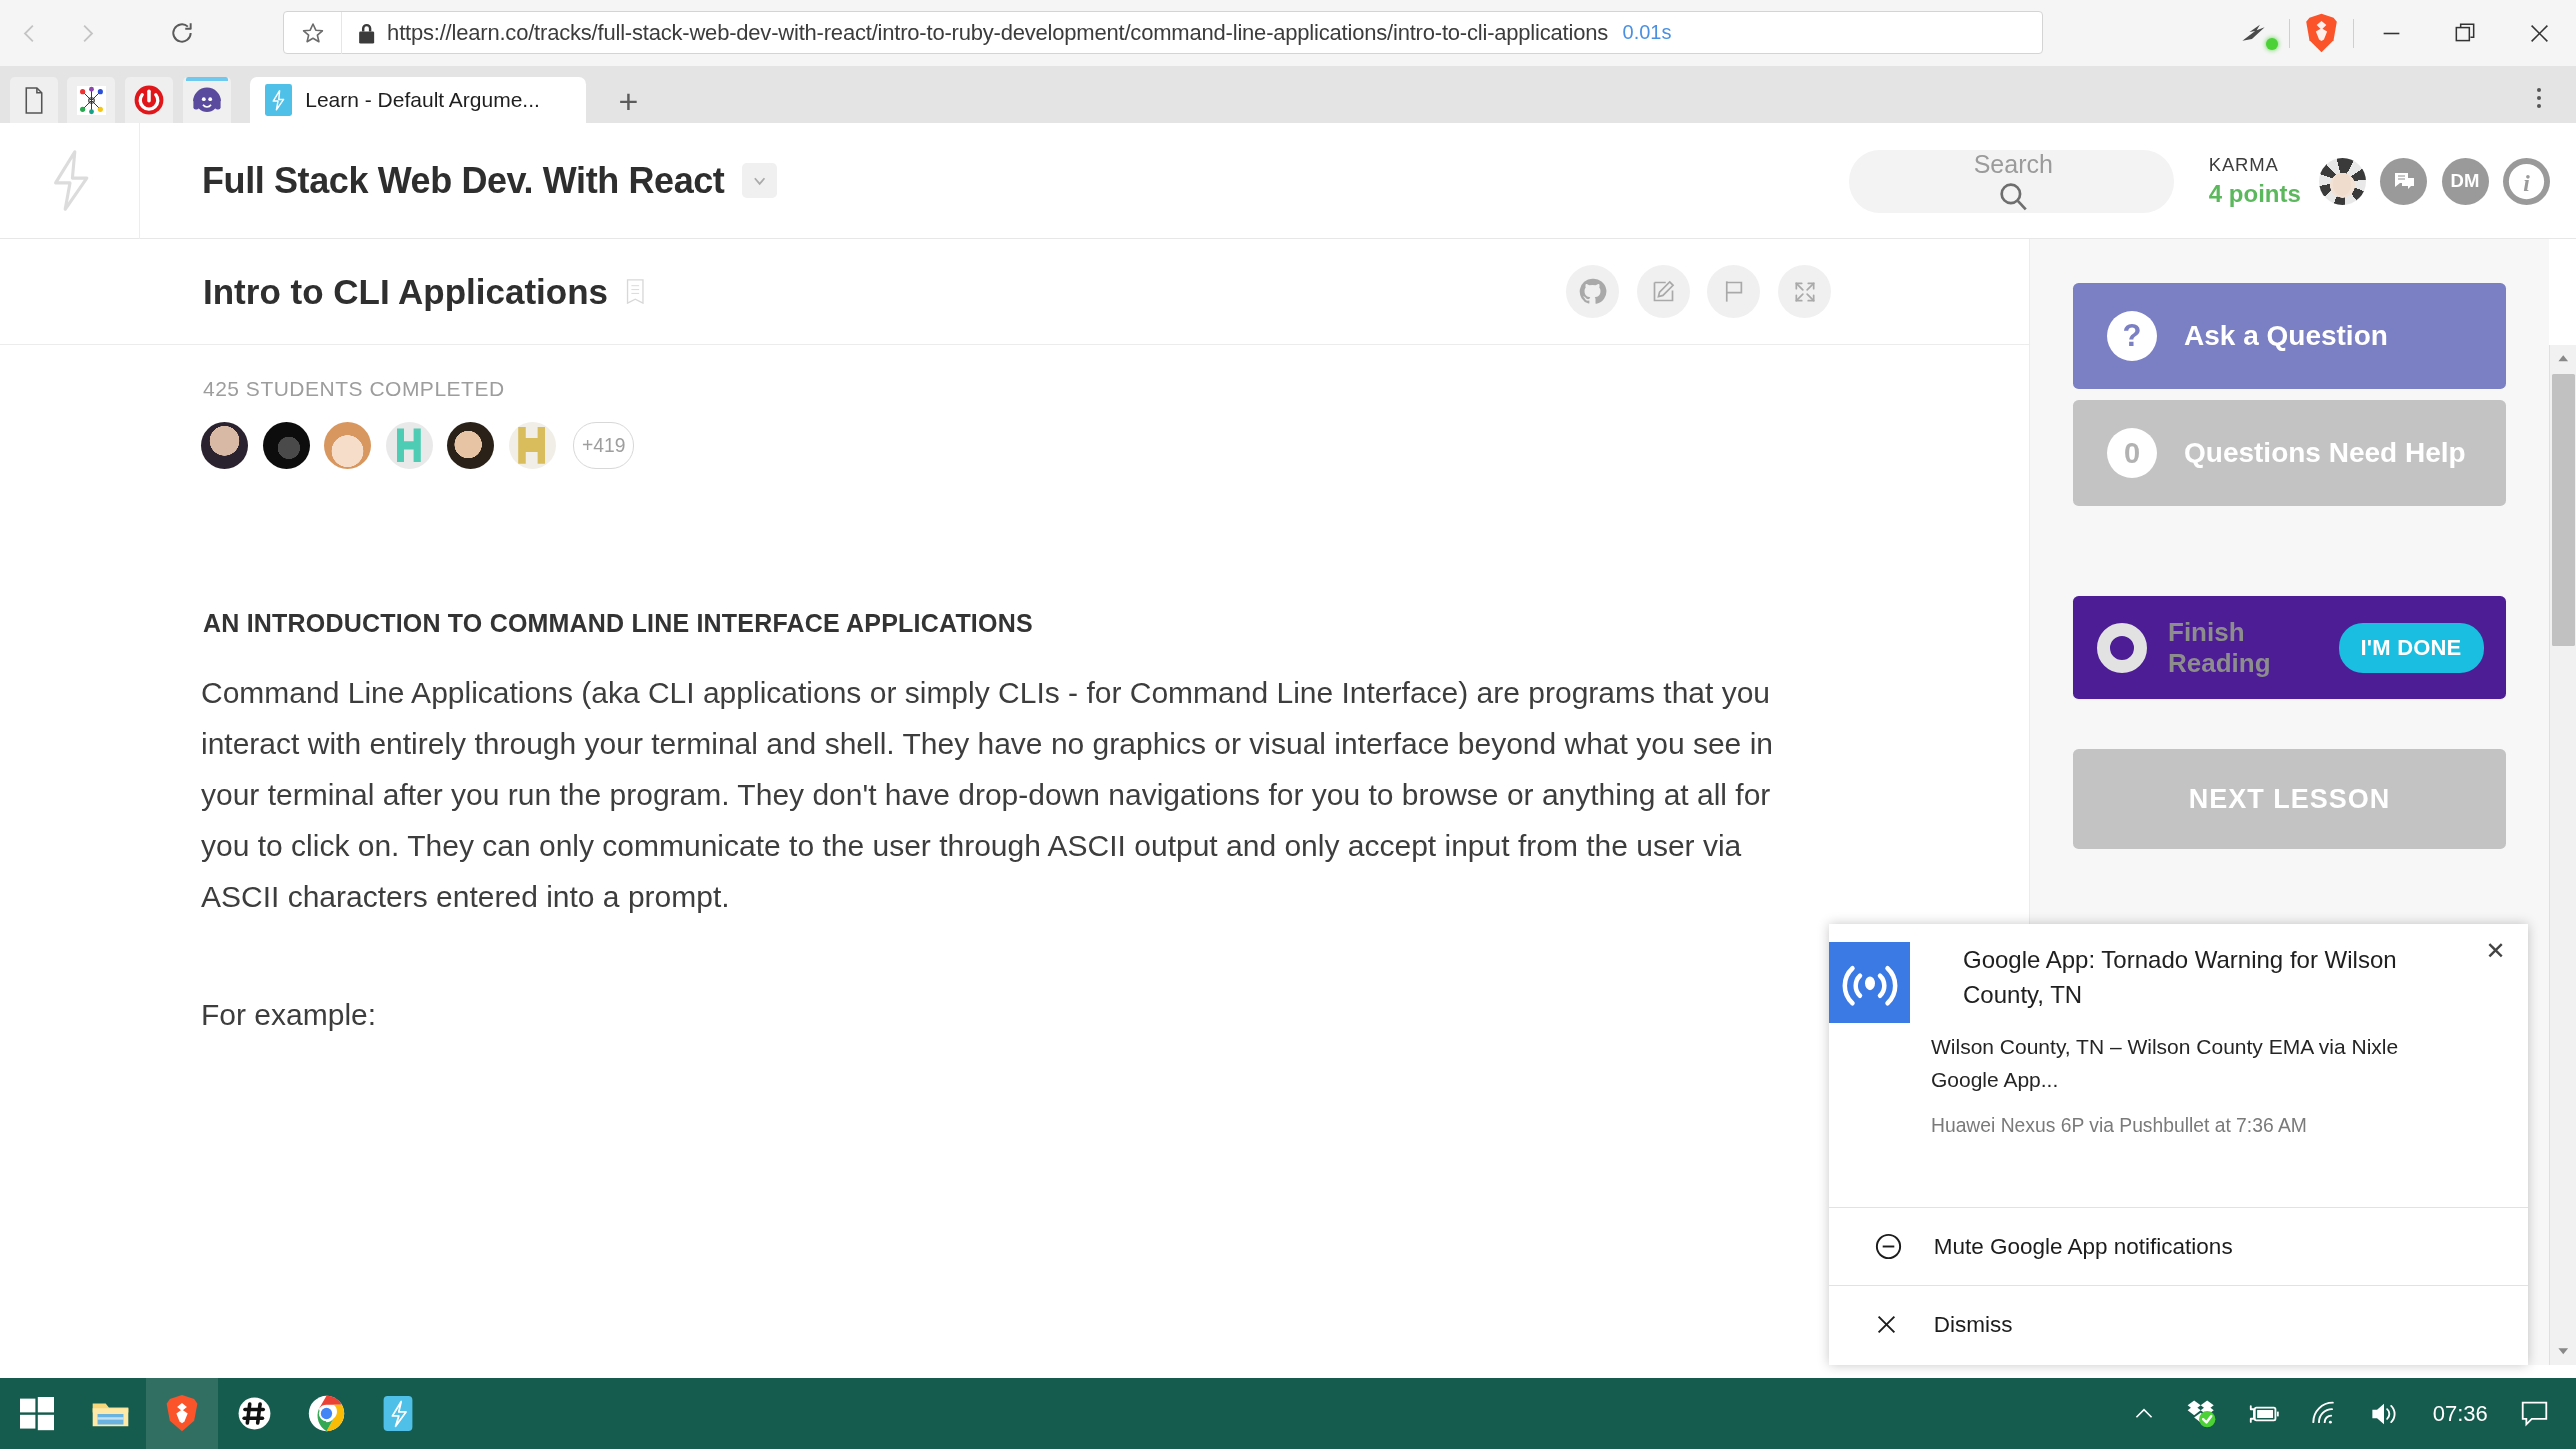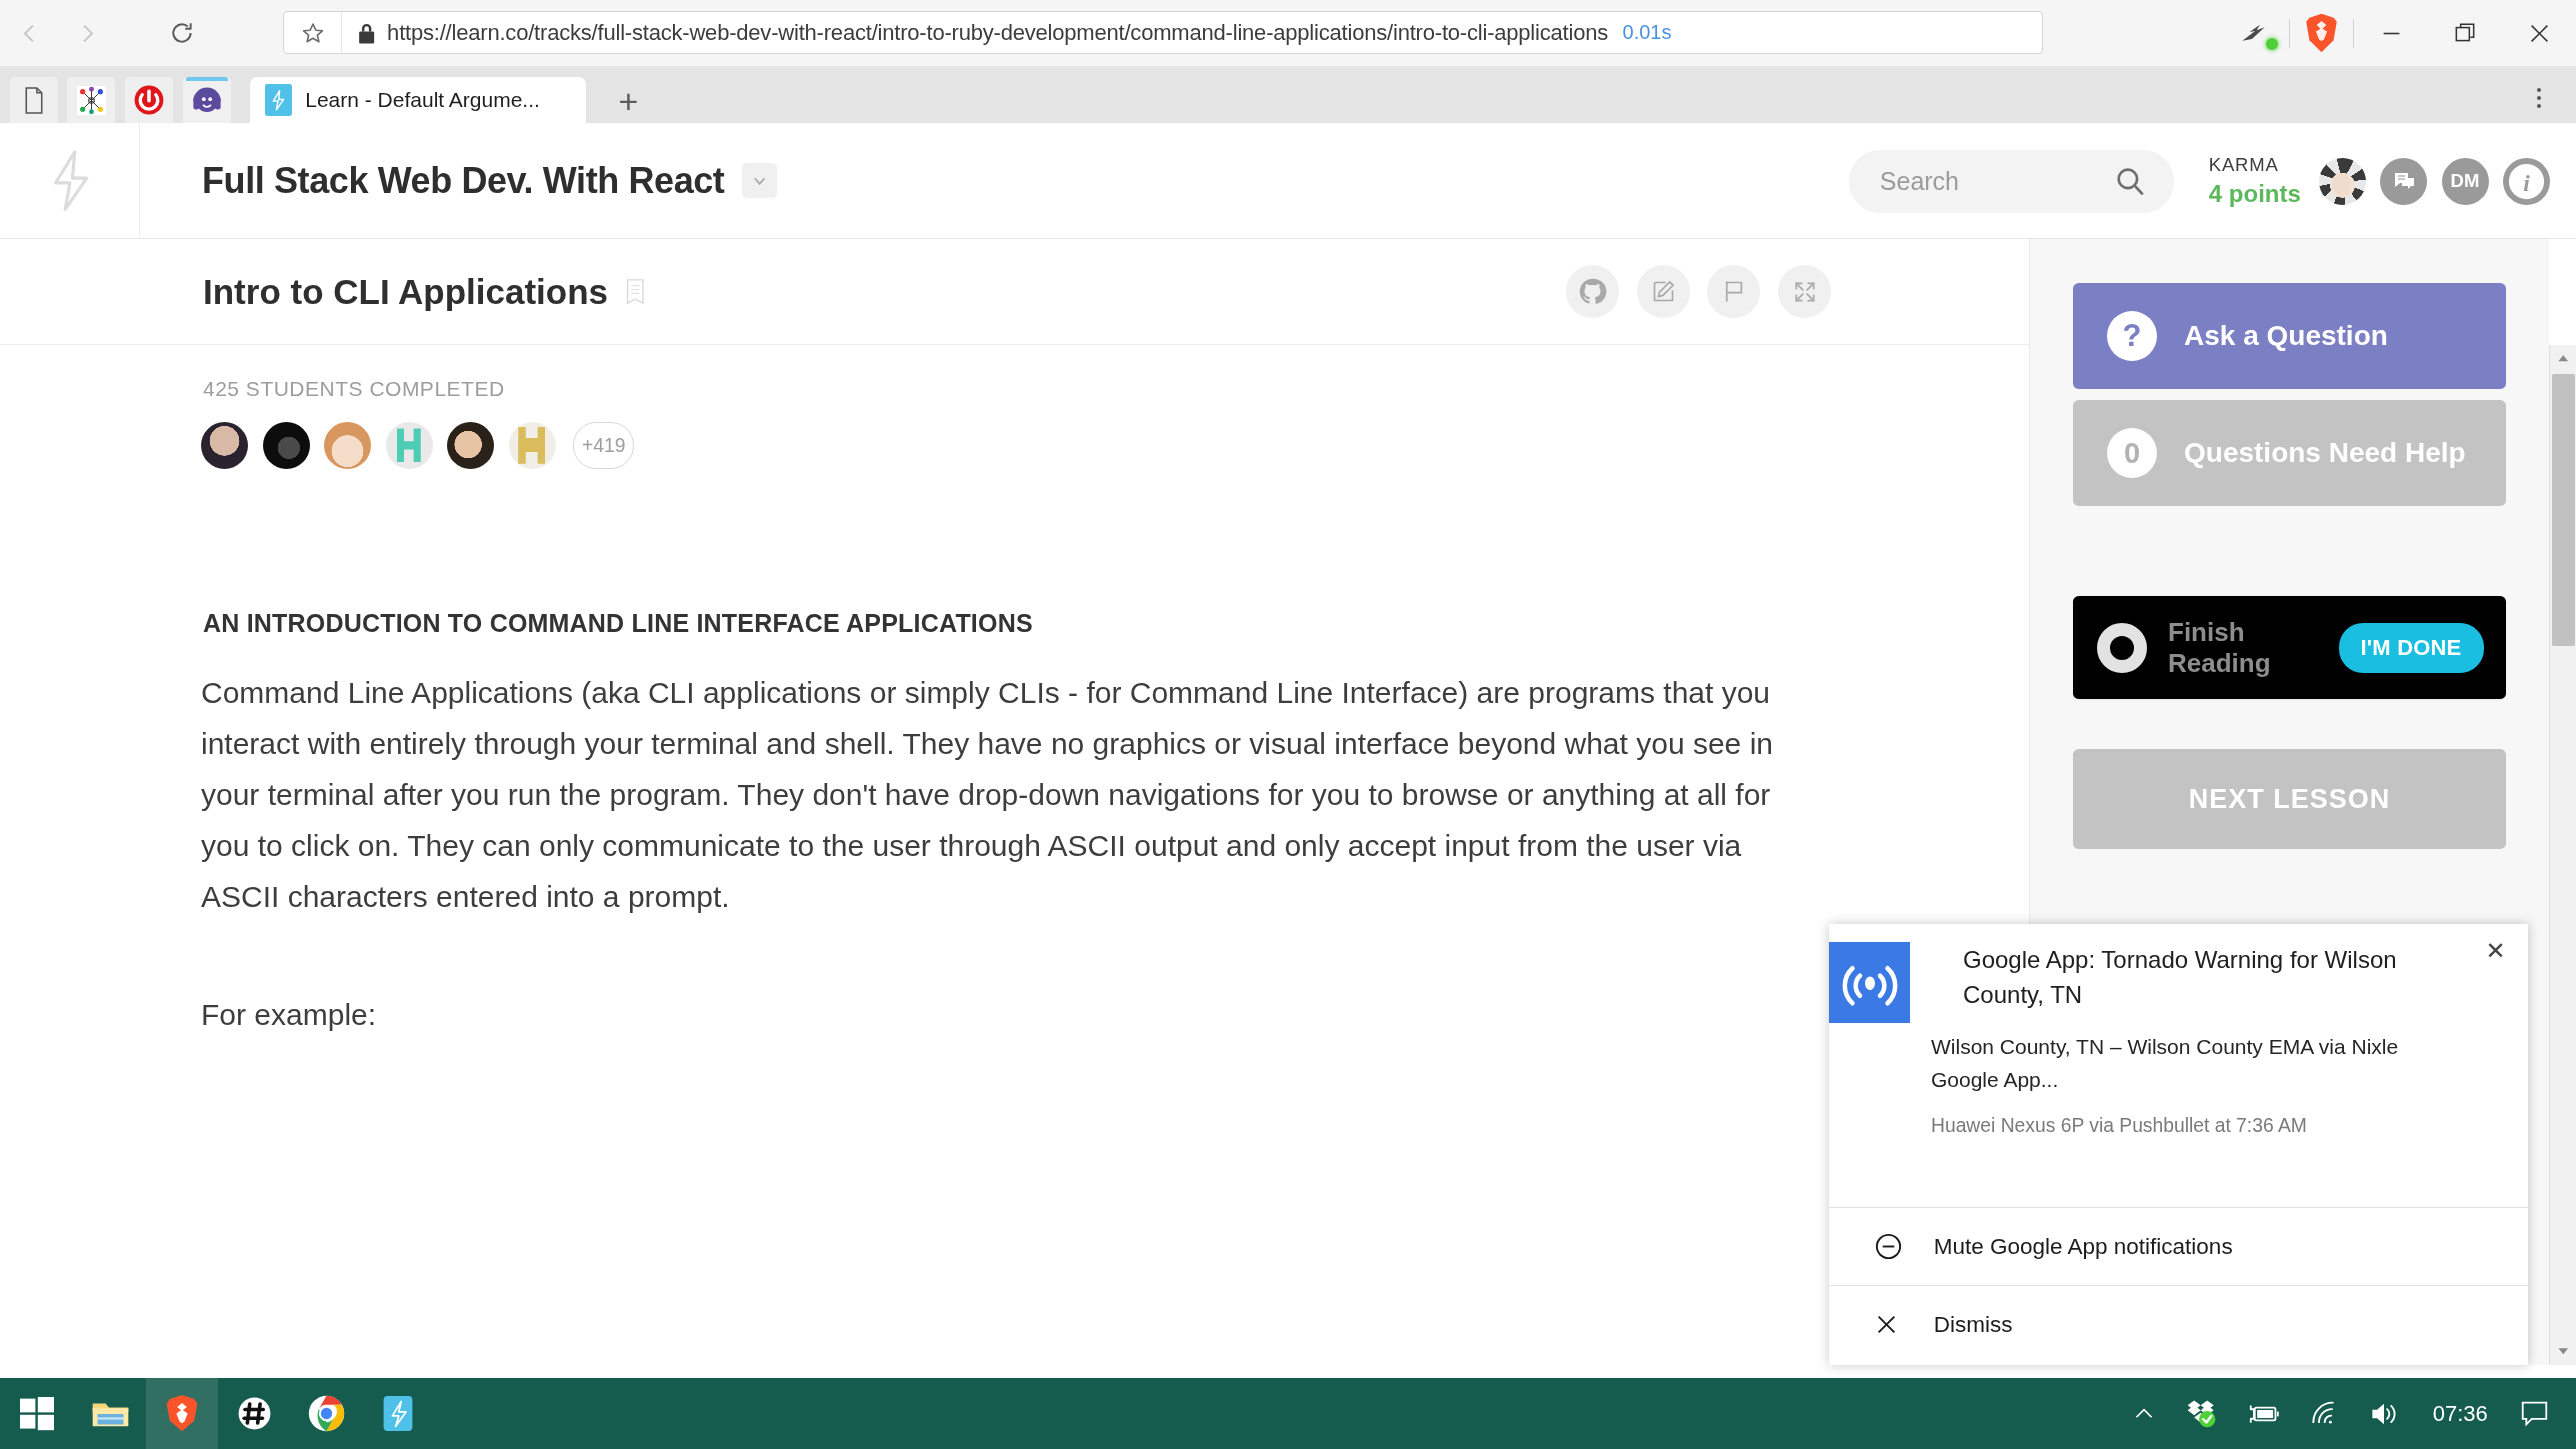--- a/index.html
+++ b/index.html
@@ -126,21 +126,21 @@
     background: #f0f0f0; display: flex; align-items: center; justify-content: center;
     color: #aaa;
   }
   .header-right {
     position: absolute; right: 26px; top: 0; height: 116px;
     display: flex; align-items: center;
   }
   .searchbox {
     width: 325px; height: 63px; border-radius: 31px; background: #f3f3f3;
     display: flex; align-items: center; justify-content: space-between;
-    padding: 0 27px 0 31px; margin-right: 35px;
+    padding: 0 27px 0 31px; margin-right: 35px; flex-direction: column;
   }
   .searchbox .ph { font-size: 25px; color: #9b9b9b; }
   .karma {
     display: flex; flex-direction: column; align-items: flex-start;
     margin-right: 17.7px;
   }
   .karma-label { font-size: 18.5px; color: #3d3d3d; letter-spacing: 0.8px; }
   .karma-points { font-size: 24px; font-weight: bold; color: #5cb85c; margin-top: 4px; }
   .avatar-img {
     width: 47px; height: 47px; border-radius: 50%; margin-right: 14.5px;
@@ -243,21 +243,21 @@
     display: flex; align-items: center; padding-left: 34px; color: #fff;
   }
   .needhelp-btn .badge {
     width: 50px; height: 50px; border-radius: 50%; background: #fff; color: #b2b2b2;
     display:flex; align-items:center; justify-content:center;
     font-size: 29px; font-weight: bold; margin-right: 27px; flex:none;
   }
   .needhelp-btn .lbl { font-size: 28px; font-weight: bold; }
 
   .finish-card {
-    margin-top: 90px; height: 103px; background: #000000; border-radius: 5.6px;
+    margin-top: 90px; height: 103px; background: #4c1d95; border-radius: 5.6px;
     display: flex; align-items: center; padding: 0 22.5px 0 24px;
     box-shadow: 0 0.8px 1.6px rgba(0,0,0,0.06);
     justify-content: center;
   }
   .fin-ring {
     width: 50px; height: 50px; border-radius: 50%;
     border: 13.7px solid #e2e2e2; flex: none; margin-right: 21px;
   }
   .fin-label { font-size: 26px; color: #8d8d8d; font-weight: bold; line-height: 31px; flex:1; }
   .done-btn {

